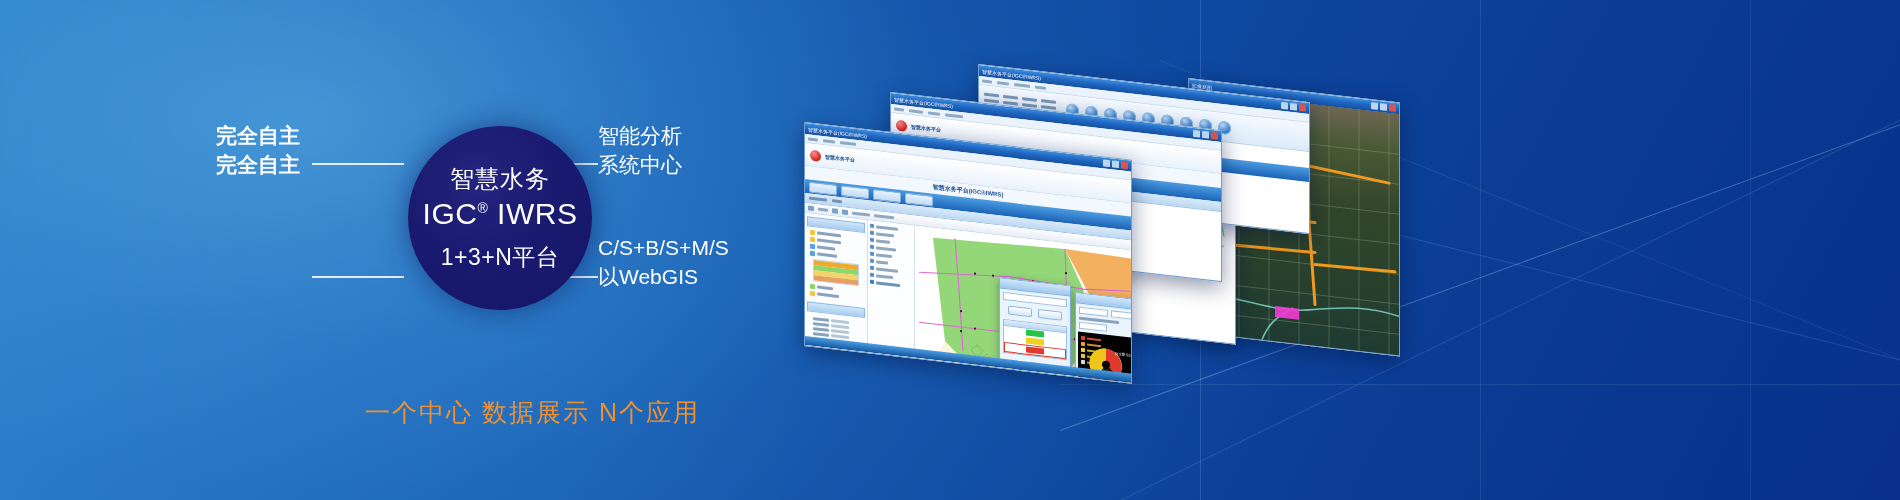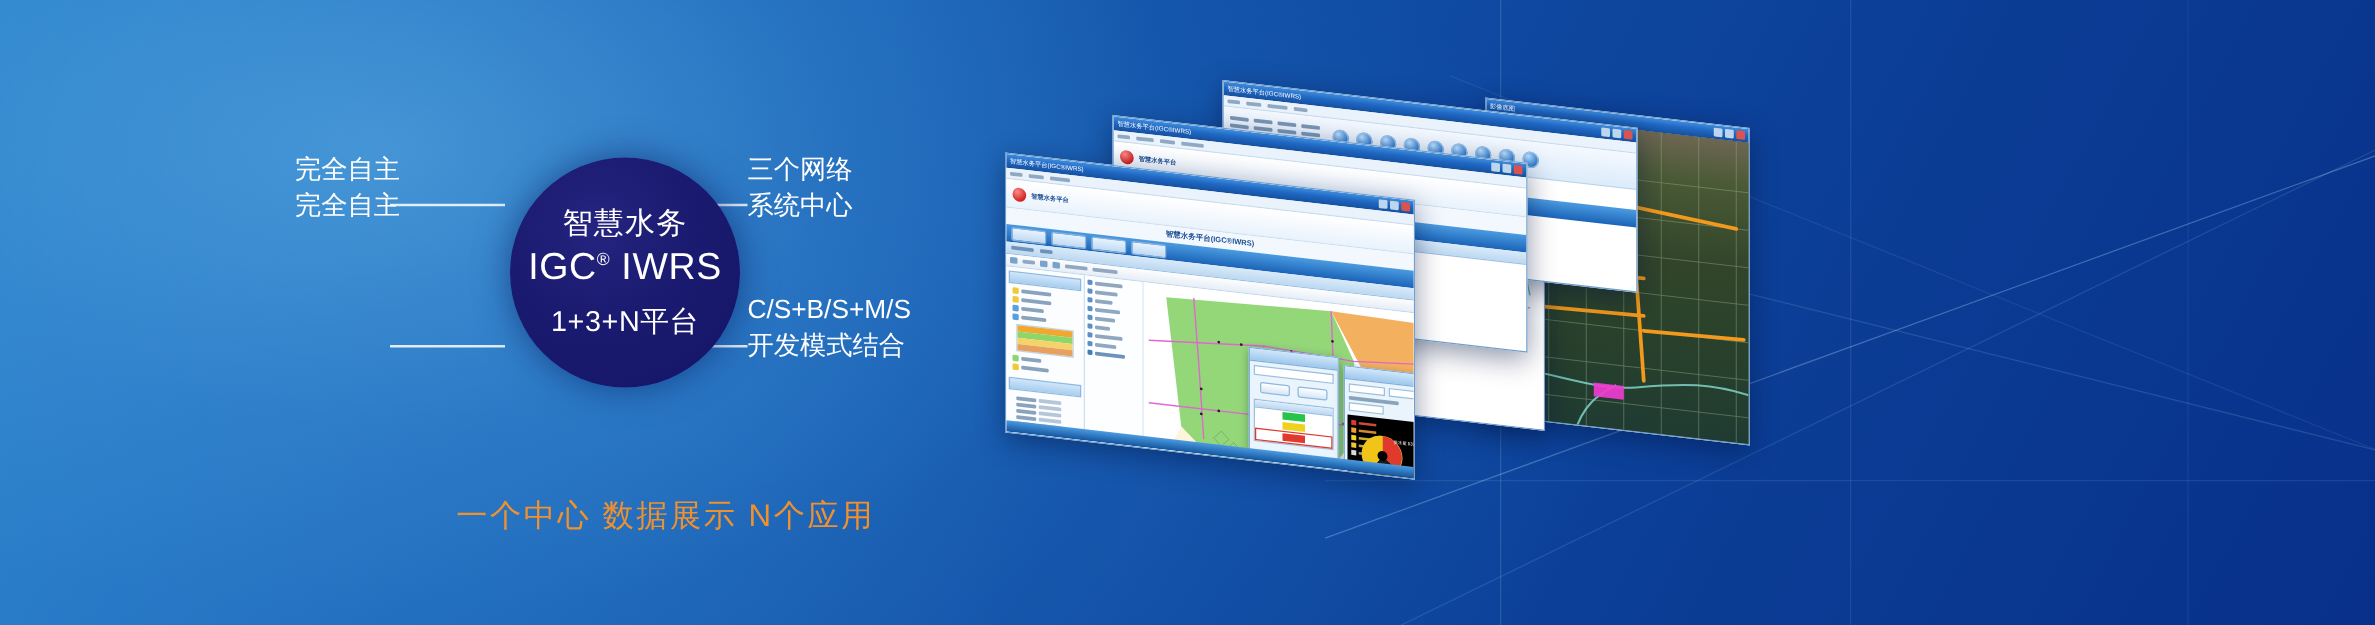--- a/index.html
+++ b/index.html
@@ -36,21 +36,21 @@
     color:#fff;text-align:center;line-height:1.16;
   }
   .circle .c1{font-size:24px;letter-spacing:1px;margin-bottom:4px;font-weight:400;}
   .circle .c2{font-size:30px;letter-spacing:.5px;margin-bottom:13px;font-weight:400;white-space:nowrap;}
   .circle .c2 sup{font-size:14px;vertical-align:super;}
   .circle .c3{font-size:23px;letter-spacing:.5px;font-weight:400;}
 
   .feat{position:absolute;color:#ffffff;font-size:21px;line-height:1.38;white-space:nowrap;}
   .feat.l{text-align:right;}
   .feat.r{text-align:left;}
-  .feat-tl{left:200px;top:122px;width:120px;}
+  .feat-tl{left:180px;top:122px;width:120px;font-weight:bold;}
   .feat-bl{left:186px;top:234px;width:120px;}
   .feat-tr{left:598px;top:122px;}
   .feat-br{left:598px;top:234px;}
 
   .connector{position:absolute;height:2px;background:rgba(255,255,255,0.85);}
   .conn-a{left:312px;top:163px;width:92px;}
   .conn-b{left:312px;top:276px;width:92px;}
 
   .tagline{
     position:absolute;left:365px;top:396px;
@@ -578,23 +578,23 @@
     <div class="c1">智慧水务</div>
     <div class="c2"><span>IGC</span><sup>®</sup>&nbsp;<span>IWRS</span></div>
     <div class="c3">1+3+N平台</div>
   </div>
 
   <div class="feat l feat-tl">
     <div>完全自主</div>
     <div>完全自主</div>
   </div>
   <div class="feat r feat-tr">
-    <div>三个网络</div>
+    <div>智能分析</div>
     <div>系统中心</div>
   </div>
   <div class="feat r feat-br">
     <div>C/S+B/S+M/S</div>
-    <div>开发模式结合</div>
+    <div>以WebGIS</div>
   </div>
 
   <div class="tagline">一个中心  数据展示  N个应用</div>
 
 </div>
 
 </body></html>

